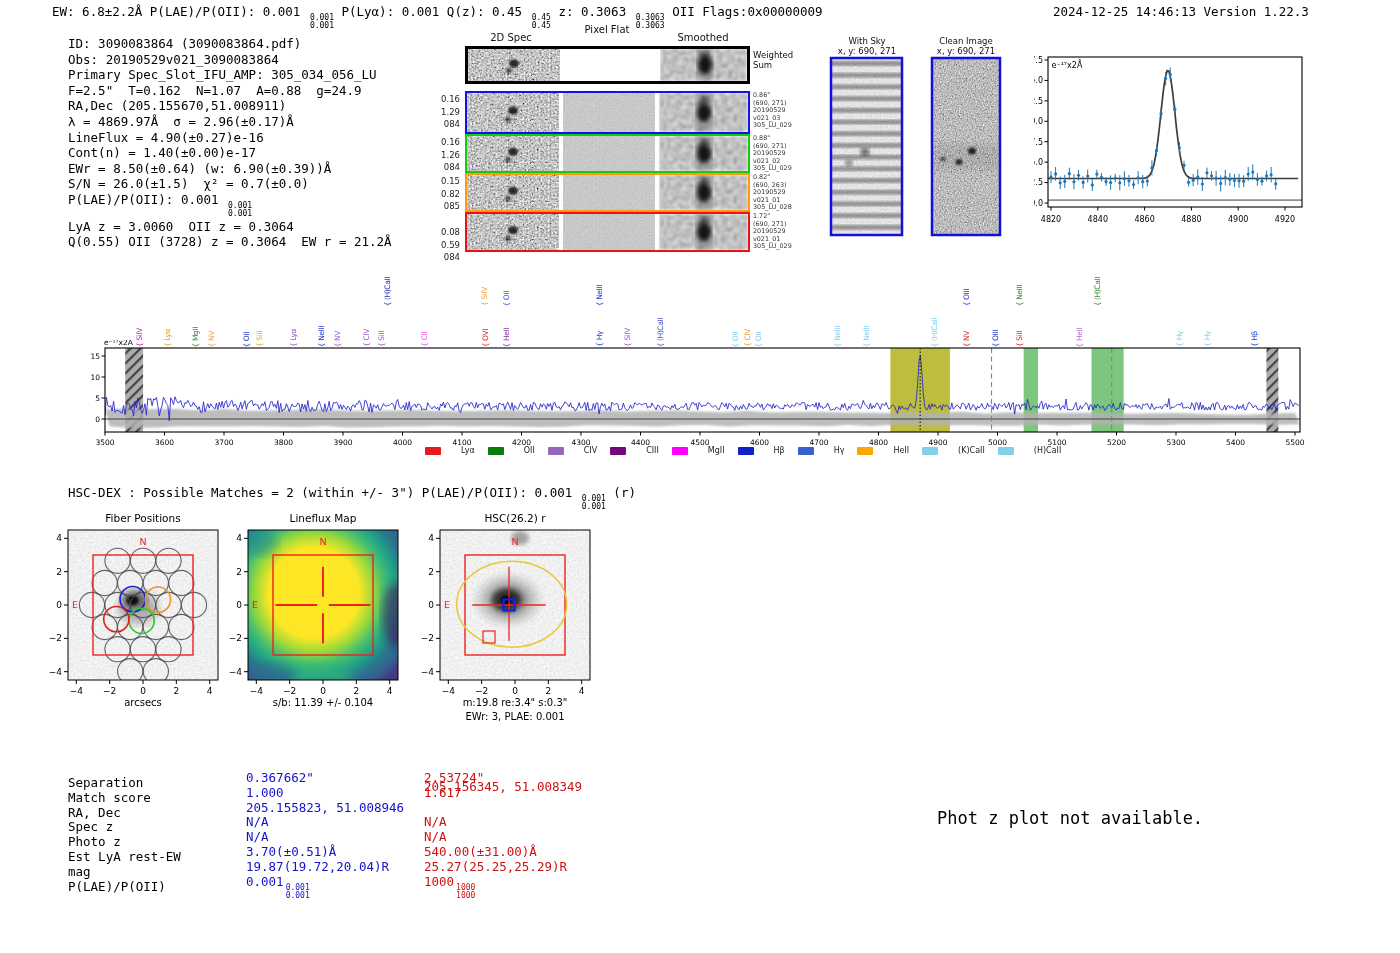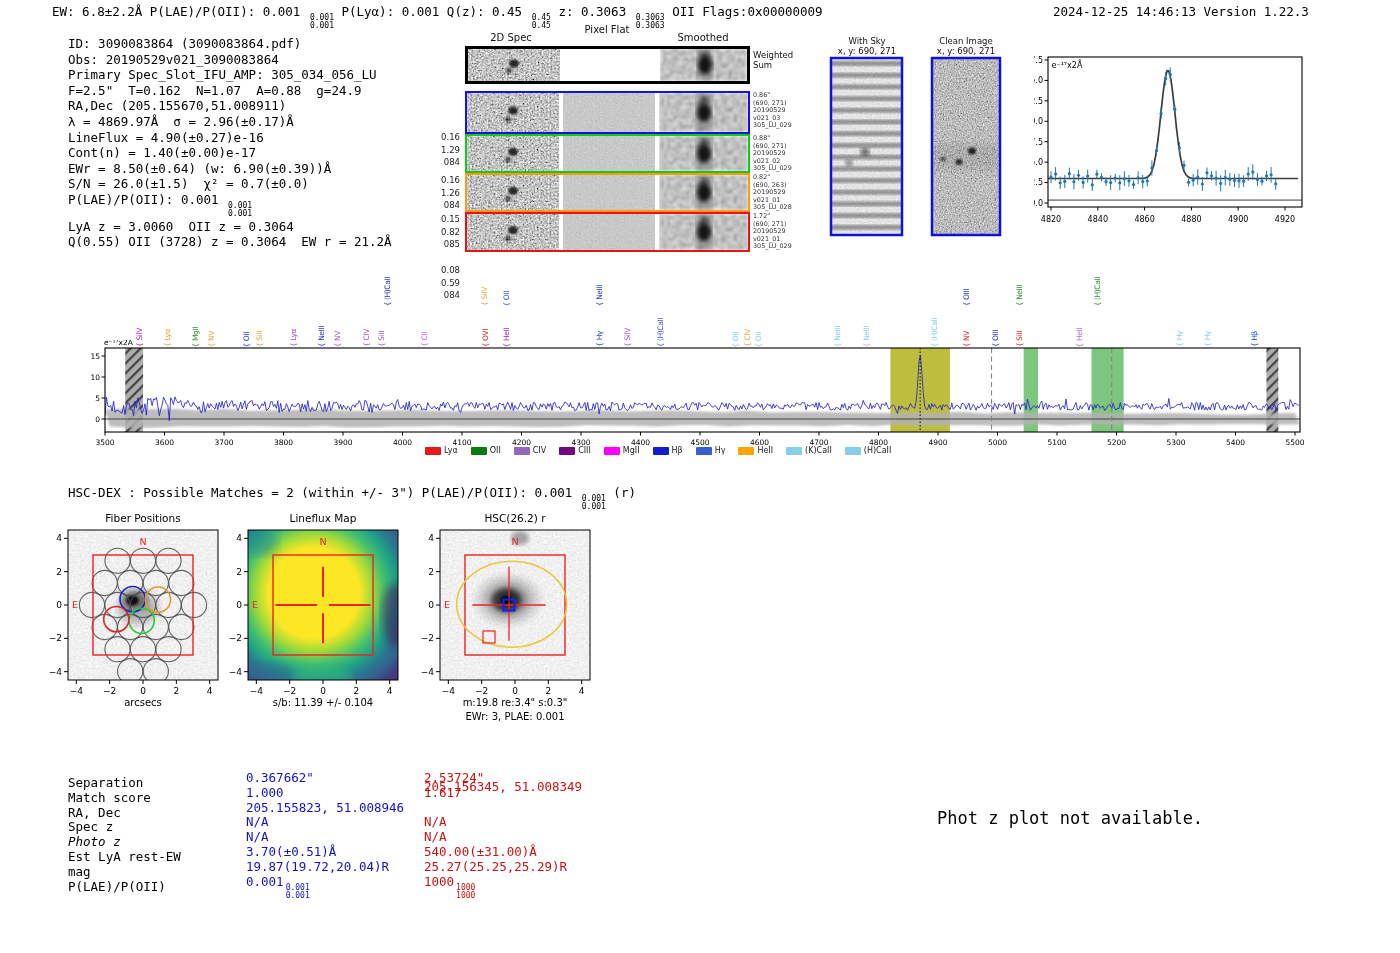--- a/index.html
+++ b/index.html
@@ -8,30 +8,30 @@
   .abs{position:absolute;}
   .mono{font-family:"DejaVu Sans Mono","Liberation Mono",monospace;}
   .sans{font-family:"DejaVu Sans","Liberation Sans",sans-serif;}
   .frac{display:inline-flex;flex-direction:column;font-size:8px;line-height:1.05;
         vertical-align:-4px;margin-left:2px;}
   .frac span{display:block;}
   .info-line{font-size:12.5px;line-height:15.6px;white-space:pre;}
   .colhead{font-size:10px;text-align:center;color:#111;}
   .striprow{position:absolute;box-sizing:border-box;background:#fff;}
   .leftlab{position:absolute;font-size:8.5px;line-height:12.5px;text-align:right;width:40px;
-           font-family:"DejaVu Sans","Liberation Sans",sans-serif;color:#222;margin-top:38px;}
+           font-family:"DejaVu Sans","Liberation Sans",sans-serif;color:#222;}
   .rightlab{position:absolute;font-size:6.4px;line-height:7.6px;
             font-family:"DejaVu Sans","Liberation Sans",sans-serif;color:#333;white-space:pre;}
   .stamp-title{font-size:8.5px;text-align:center;color:#111;width:110px;}
   .vlabel{position:absolute;writing-mode:vertical-rl;transform:rotate(180deg);
           font-family:"DejaVu Sans","Liberation Sans",sans-serif;font-size:7.5px;
           line-height:8px;letter-spacing:-0.4px;white-space:nowrap;}
   .legend-row{display:flex;gap:13px;align-items:center;
               font-family:"DejaVu Sans","Liberation Sans",sans-serif;font-size:8px;color:#222;}
-  .legend-item{display:flex;align-items:center;gap:3px;}
+  .legend-item{display:flex;align-items:center;gap:20px;}
   .legend-swatch{width:16px;height:8px;border-radius:1px;display:inline-block;}
   .trow{position:absolute;font-size:12.5px;white-space:pre;}
   .c1{color:#1111cc;} .c2{color:#cc1111;}
 </style>
 </head>
 <body>
 
 <svg width="0" height="0" style="position:absolute">
 <defs>
   <filter id="nzDark" x="0%" y="0%" width="100%" height="100%">
@@ -721,21 +721,21 @@
     <div class="trow mono c2" style="left: 424px; top: 770px;">2.53724"</div>
     <div class="trow mono" style="left: 68px; top: 789.8px;">Match score</div>
     <div class="trow mono c1" style="left: 246px; top: 784.8px;">1.000</div>
     <div class="trow mono c2" style="left: 424px; top: 784.8px;">1.617</div>
     <div class="trow mono" style="left: 68px; top: 804.6px;">RA, Dec</div>
     <div class="trow mono c1" style="left: 246px; top: 799.6px;">205.155823, 51.008946</div>
     <div class="trow mono c2" style="left: 424px; top: 779px;">205.156345, 51.008349</div>
     <div class="trow mono" style="left: 68px; top: 819.4px;">Spec z</div>
     <div class="trow mono c1" style="left: 246px; top: 814.4px;">N/A</div>
     <div class="trow mono c2" style="left: 424px; top: 814.4px;">N/A</div>
-    <div class="trow mono" style="left: 68px; top: 834.2px; font-style: italic;">Photo z</div>
+    <div class="trow mono" style="left: 68px; top: 834.2px;">Photo z</div>
     <div class="trow mono c1" style="left: 246px; top: 829.2px;">N/A</div>
     <div class="trow mono c2" style="left: 424px; top: 829.2px;">N/A</div>
     <div class="trow mono" style="left: 68px; top: 849px;">Est LyA rest-EW</div>
     <div class="trow mono c1" style="left: 246px; top: 844px;">3.70(±0.51)Å</div>
     <div class="trow mono c2" style="left: 424px; top: 844px;">540.00(±31.00)Å</div>
     <div class="trow mono" style="left: 68px; top: 863.8px;">mag</div>
     <div class="trow mono c1" style="left: 246px; top: 858.8px;">19.87(19.72,20.04)R</div>
     <div class="trow mono c2" style="left: 424px; top: 858.8px;">25.27(25.25,25.29)R</div>
     <div class="trow mono" style="left: 68px; top: 878.6px;">P(LAE)/P(OII)</div>
     <div class="trow mono c1" style="left: 246px; top: 873.6px;">0.001<span class="frac"><span>0.001</span><span>0.001</span></span></div>

